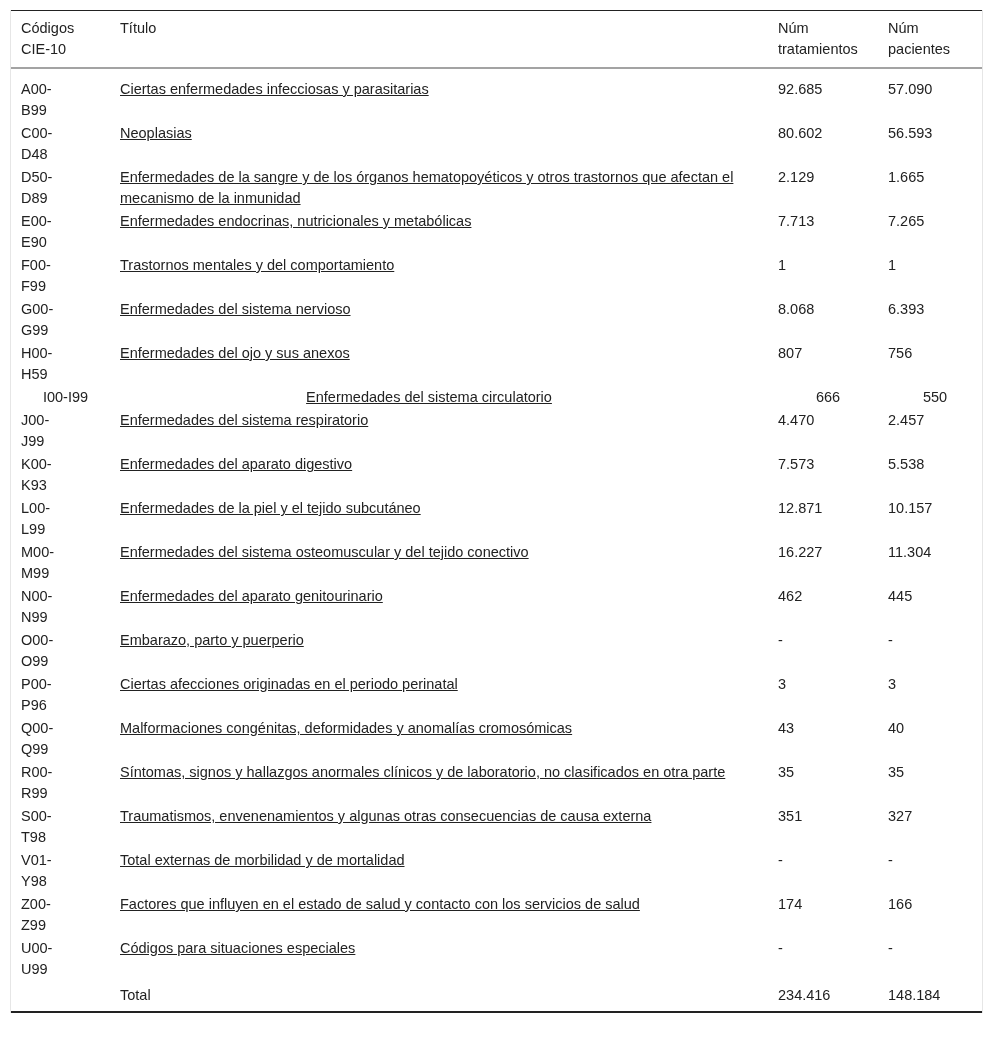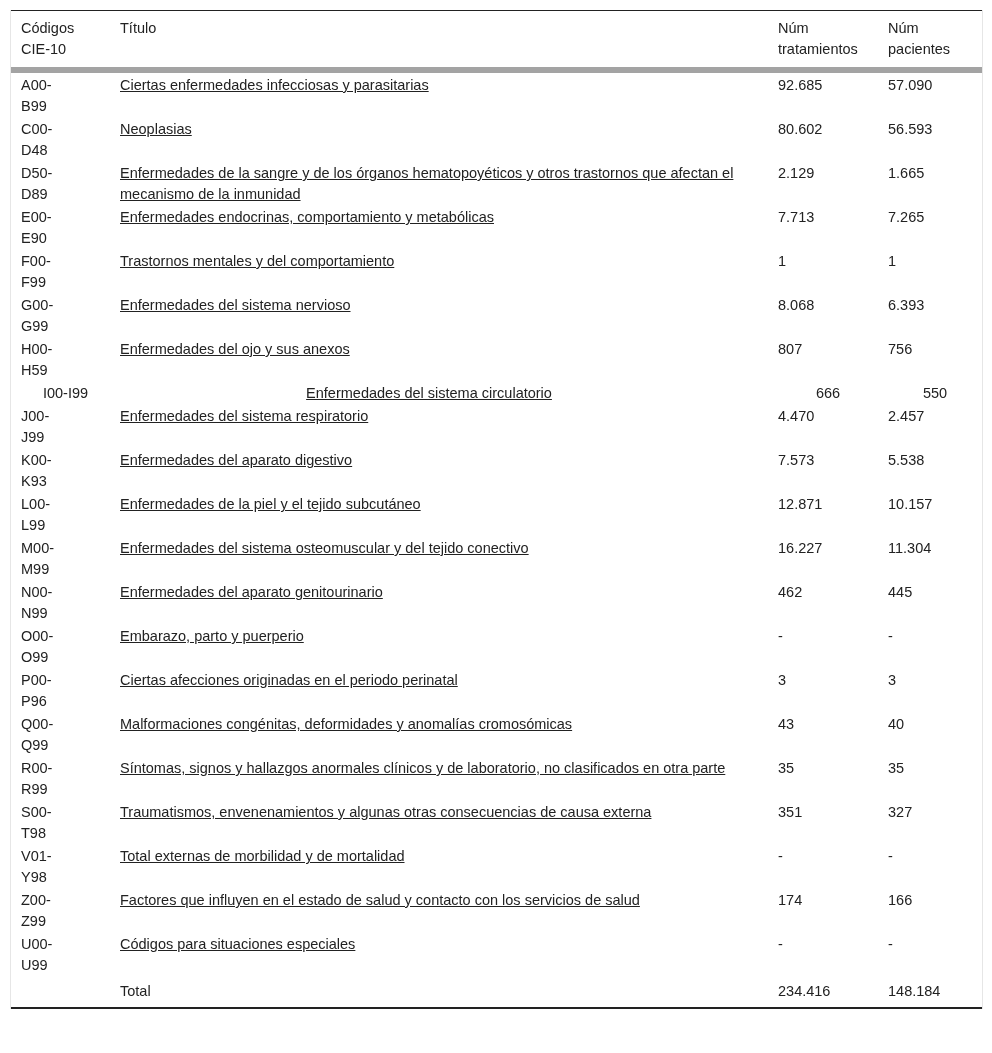--- a/index.html
+++ b/index.html
@@ -2,28 +2,28 @@
 <html><head>
   <meta charset="utf-8">
   <style>
     html, body { margin: 0; padding: 0; background: #ffffff; }
     body { width: 992px; height: 1053px; position: relative; font-family: "Liberation Sans", sans-serif; color: #222; }
     .wrap {
       position: absolute; left: 10px; top: 10px; width: 971px;
       border-left: 1px solid #e6e6e6; border-right: 1px solid #e6e6e6;
     }
     table { border-collapse: collapse; width: 100%; font-size: 14.5px; line-height: 21px; }
-    thead tr { border-top: 1px solid #222; border-bottom: 6px solid #a3a3a3; }
+    thead tr { border-top: 1px solid #222; border-bottom: 2px solid #a3a3a3; }
     th { font-weight: normal; text-align: left; vertical-align: top; padding: 7px 0 7px 10px; }
     td { vertical-align: top; padding: 1px 0 1px 10px; }
     tbody tr { height: 44px; }
     tbody tr.single { height: 23px; text-align: center; }
     tbody tr.total { height: 31px; border-bottom: 2px solid #222; }
     tbody tr.total td { padding-top: 4px; }
-    tbody tr:first-child td { padding-top: 2px; }
+    tbody tr:first-child td { padding-top: 10px; }
     col.c1 { width: 99px; }
     col.c2 { width: 658px; }
     col.c3 { width: 110px; }
     col.c4 { width: 104px; }
     td.code { white-space: normal; word-break: normal; }
     td.title { padding-right: 30px; text-decoration: underline; }
   </style>
 </head>
 <body>
 
@@ -66,21 +66,21 @@
           <td>56.593</td>
         </tr>
         <tr>
           <td class="code"><span>D50-</span><br><span>D89</span></td>
           <td class="title">Enfermedades de la sangre y de los órganos hematopoyéticos y otros trastornos que afectan el mecanismo de la inmunidad</td>
           <td>2.129</td>
           <td>1.665</td>
         </tr>
         <tr>
           <td class="code"><span>E00-</span><br><span>E90</span></td>
-          <td class="title">Enfermedades endocrinas, comportamiento y metabólicas</td>
+          <td class="title">Enfermedades endocrinas, nutricionales y metabólicas</td>
           <td>7.713</td>
           <td>7.265</td>
         </tr>
         <tr>
           <td class="code"><span>F00-</span><br><span>F99</span></td>
           <td class="title">Trastornos mentales y del comportamiento</td>
           <td>1</td>
           <td>1</td>
         </tr>
         <tr>

